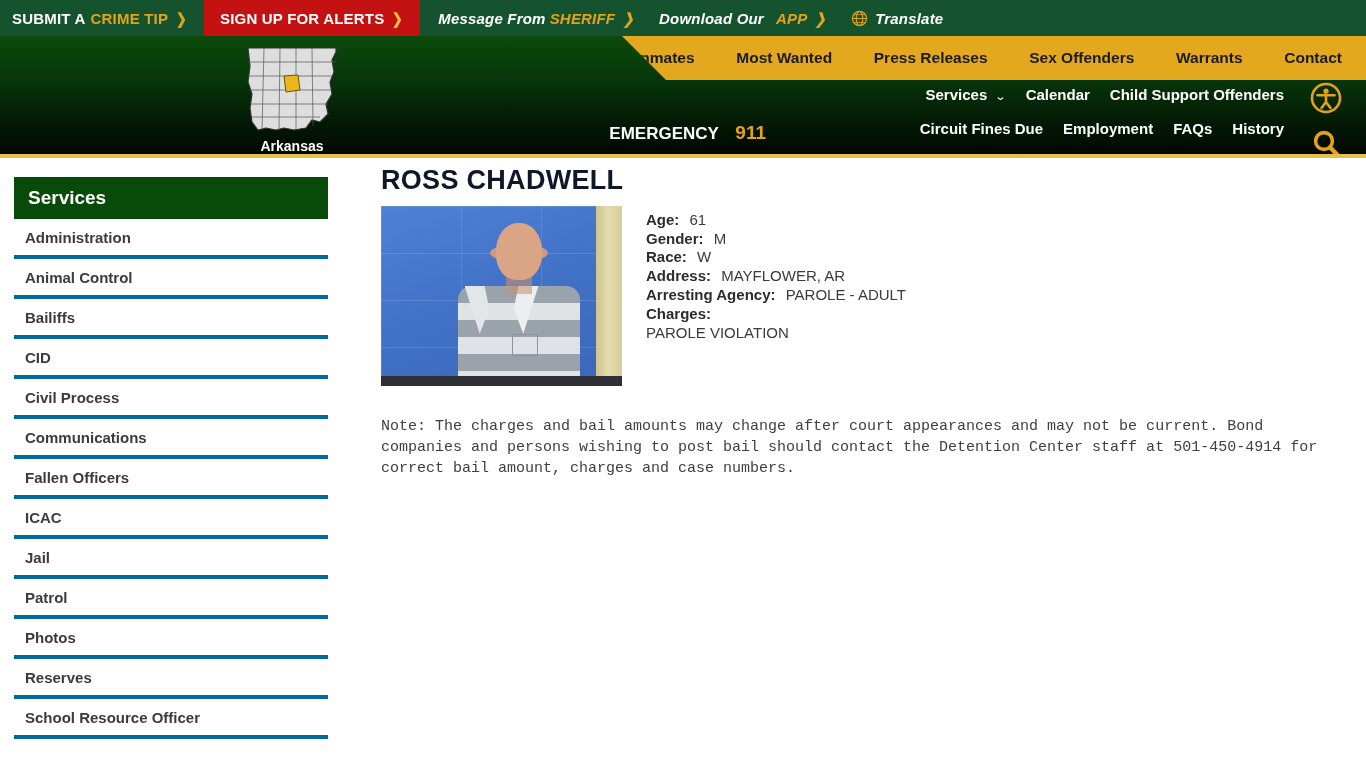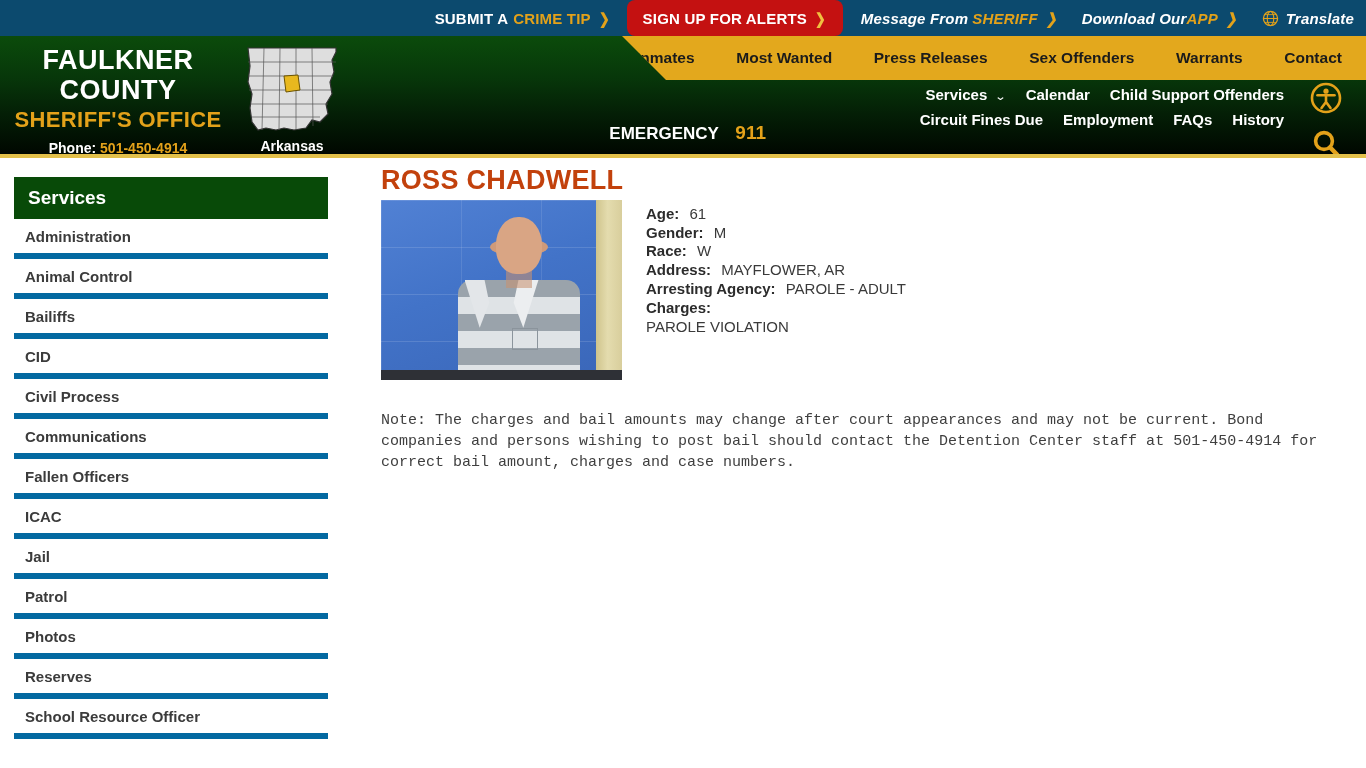--- a/index.html
+++ b/index.html
@@ -7,22 +7,22 @@
     width: 1366px; height: 768px;
     background: #ffffff;
     font-family: "Liberation Sans", sans-serif;
     overflow: hidden;
   }
 
   
   .topbar {
     position: absolute; left: 0; top: 0;
     width: 1366px; height: 36px;
-    background: #0c4a6e;
-    display: flex; align-items: stretch; justify-content: flex-end;
+    background: #14532d;
+    display: flex; align-items: stretch; justify-content: flex-start;
   }
   .topbar-item {
     display: flex; align-items: center;
     font-size: 15px; font-weight: bold;
     color: #ffffff; letter-spacing: .2px;
     white-space: nowrap;
     padding: 0 12px;
     text-transform: uppercase;
     cursor: pointer;
   }
@@ -31,21 +31,20 @@
   .tb-chev {
     color: #e3a21a; font-weight: bold; font-size: 15px;
     margin-left: 7px; line-height: 1;
     transform: scaleX(.85);
   }
   .topbar-item.alerts {
     background: #c41111;
     color: #ffffff;
     padding: 0 16px;
     margin: 0 6px 0 4px;
-    border-radius: 8px;
   }
   .topbar-item.alerts .tb-chev { color: #f0c040; }
   .globe-ico {
     display: inline-block; width: 17px; height: 17px;
     margin-right: 7px; flex: none;
   }
 
   
   .header {
     position: absolute; left: 0; top: 36px;
@@ -92,21 +91,21 @@
   .goldnav-item {
     font-size: 15.5px; font-weight: bold; color: #1b1b1b;
     padding: 0 14px; white-space: nowrap; cursor: pointer;
   }
 
   
   .subnav {
     position: absolute; right: 72px; top: 50px;
     width: 520px;
     display: flex; flex-direction: column; align-items: flex-end;
-    gap: 8px;
+    gap: 17px;
   }
   .subnav-row { display: flex; align-items: center; justify-content: flex-end; }
   .subnav-item {
     font-size: 15px; font-weight: bold; color: #ffffff;
     padding: 0 10px; white-space: nowrap; cursor: pointer;
   }
   .chev-dn {
     display: inline-block; margin-left: 5px;
     font-size: 11px; font-weight: normal; transform: scaleX(1.3);
   }
@@ -140,30 +139,30 @@
     display: flex; align-items: center;
     padding-left: 14px;
     font-size: 19px; font-weight: bold; color: #ffffff;
     cursor: pointer;
   }
   .side-item {
     height: 40px;
     display: flex; align-items: center;
     padding-left: 11px;
     font-size: 15px; font-weight: bold; color: #3b3b3b;
-    border-bottom: 6px solid #0369a1;
+    border-bottom: 4px solid #0369a1;
     cursor: pointer;
   }
 
   
   .main { position: absolute; left: 381px; top: 166px; width: 975px; }
   .inmate-name {
-    font-size: 27px; font-weight: bold; color: #c2410c;
+    font-size: 27px; font-weight: bold; color: #0f172a;
     letter-spacing: .3px; line-height: 1.1;
-    margin-bottom: 4px;
+    margin-bottom: 10px;
   }
   .detail-row { display: flex; align-items: flex-start; }
 
   .mug {
     width: 241px; height: 180px;
     flex: none; position: relative; overflow: hidden;
     background: #3f6fc4;
   }
   .mug .wall {
     position: absolute; inset: 0;
@@ -254,48 +253,40 @@
   </div>
 
   <div class="topbar-item mixed">
     <span>Message From </span>
     <span class="tb-accent" style="margin-left:4px">SHERIFF</span>
     <span class="tb-chev">❯</span>
   </div>
 
   <div class="topbar-item mixed">
     <span>Download Our </span>
-    <span class="tb-accent" style="margin-left:0">APP</span>
+    <span class="tb-accent" style="margin-left:12px">APP</span>
     <span class="tb-chev">❯</span>
   </div>
 
   <div class="topbar-item mixed">
     <span class="globe-ico">
       <svg viewBox="0 0 24 24" width="17" height="17">
         <circle cx="12" cy="12" r="10" fill="none" stroke="#e3a21a" stroke-width="1.8"></circle>
         <ellipse cx="12" cy="12" rx="4.6" ry="10" fill="none" stroke="#e3a21a" stroke-width="1.5"></ellipse>
         <line x1="2" y1="12" x2="22" y2="12" stroke="#e3a21a" stroke-width="1.5"></line>
         <line x1="3.6" y1="6.5" x2="20.4" y2="6.5" stroke="#e3a21a" stroke-width="1.2"></line>
         <line x1="3.6" y1="17.5" x2="20.4" y2="17.5" stroke="#e3a21a" stroke-width="1.2"></line>
       </svg>
     </span>
     <span>Translate</span>
   </div>
 </div>
 
 <div class="header">
 
-  <div class="brand">
-    <div class="brand-l1">FAULKNER COUNTY</div>
-    <div class="brand-l2">SHERIFF'S OFFICE</div>
-    <div class="brand-l3">
-      <span>Phone:</span>
-      <span class="ph">501-450-4914</span>
-    </div>
-  </div>
 
   <div class="mapwrap">
     <svg width="104" height="96" viewBox="0 0 104 96">
       <path d="M8 6 L96 6 L96 10 L92 18 L94 30 L90 40 L92 52 L86 62 L88 72 L80 80 L72 78 L66 86 L54 88 L44 86 L36 88 L26 86 L18 88 L12 80 L10 66 L12 52 L8 40 L10 24 Z" fill="#dedede" stroke="#333" stroke-width="1.2"></path>
       <g stroke="#555" stroke-width="0.7" fill="none">
         <line x1="8" y1="20" x2="96" y2="20"></line>
         <line x1="9" y1="34" x2="93" y2="34"></line>
         <line x1="9" y1="48" x2="91" y2="48"></line>
         <line x1="11" y1="62" x2="88" y2="62"></line>
         <line x1="12" y1="75" x2="80" y2="75"></line>

